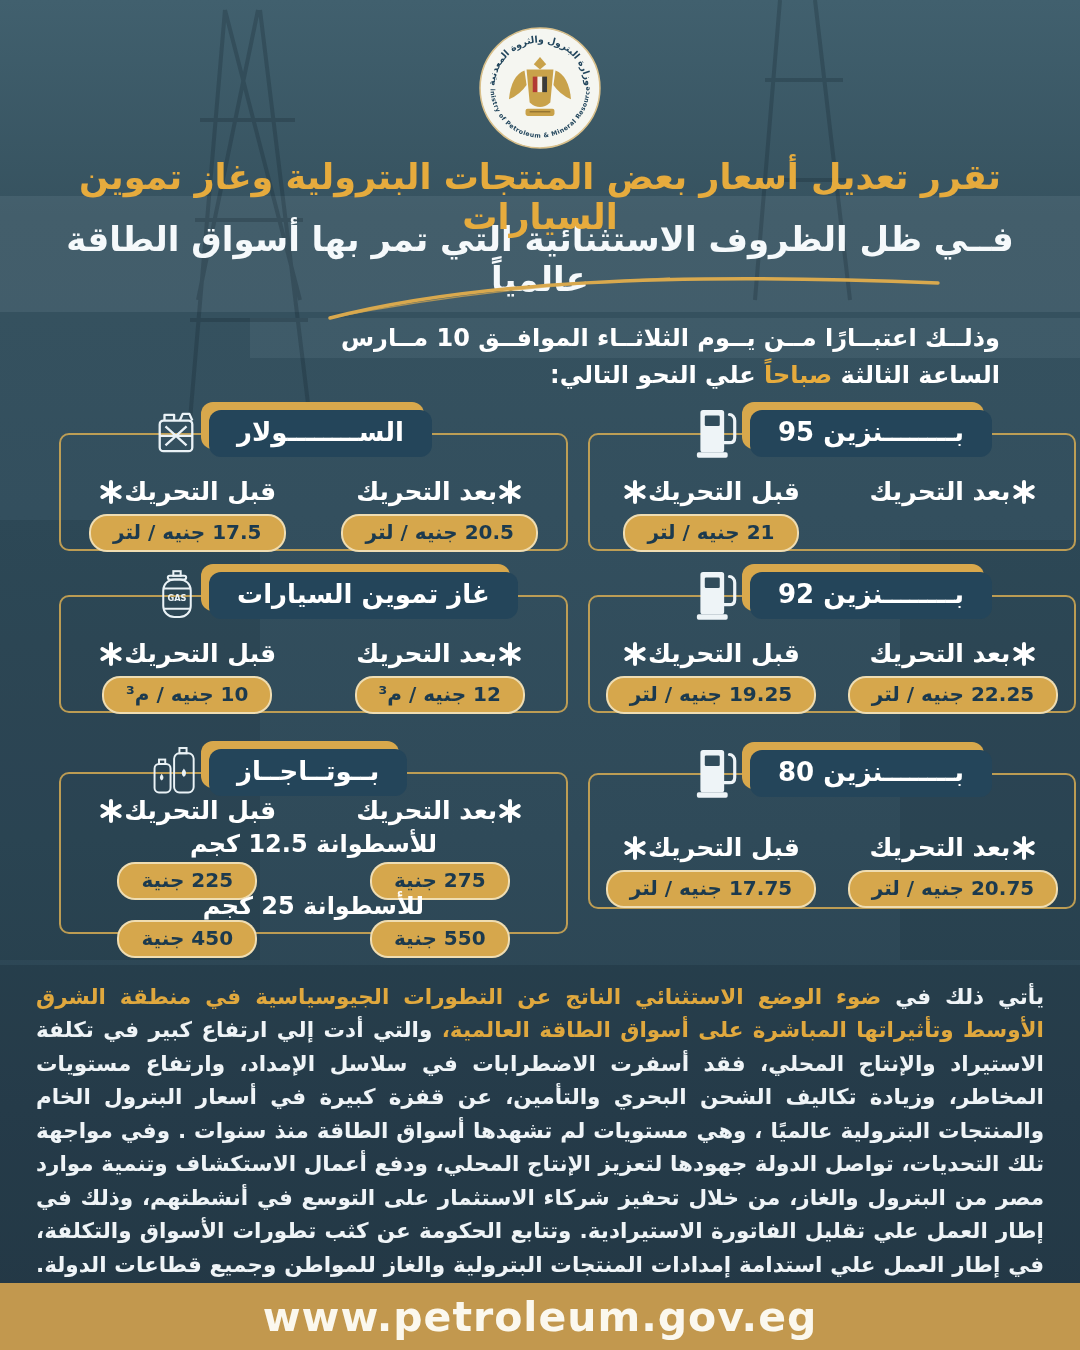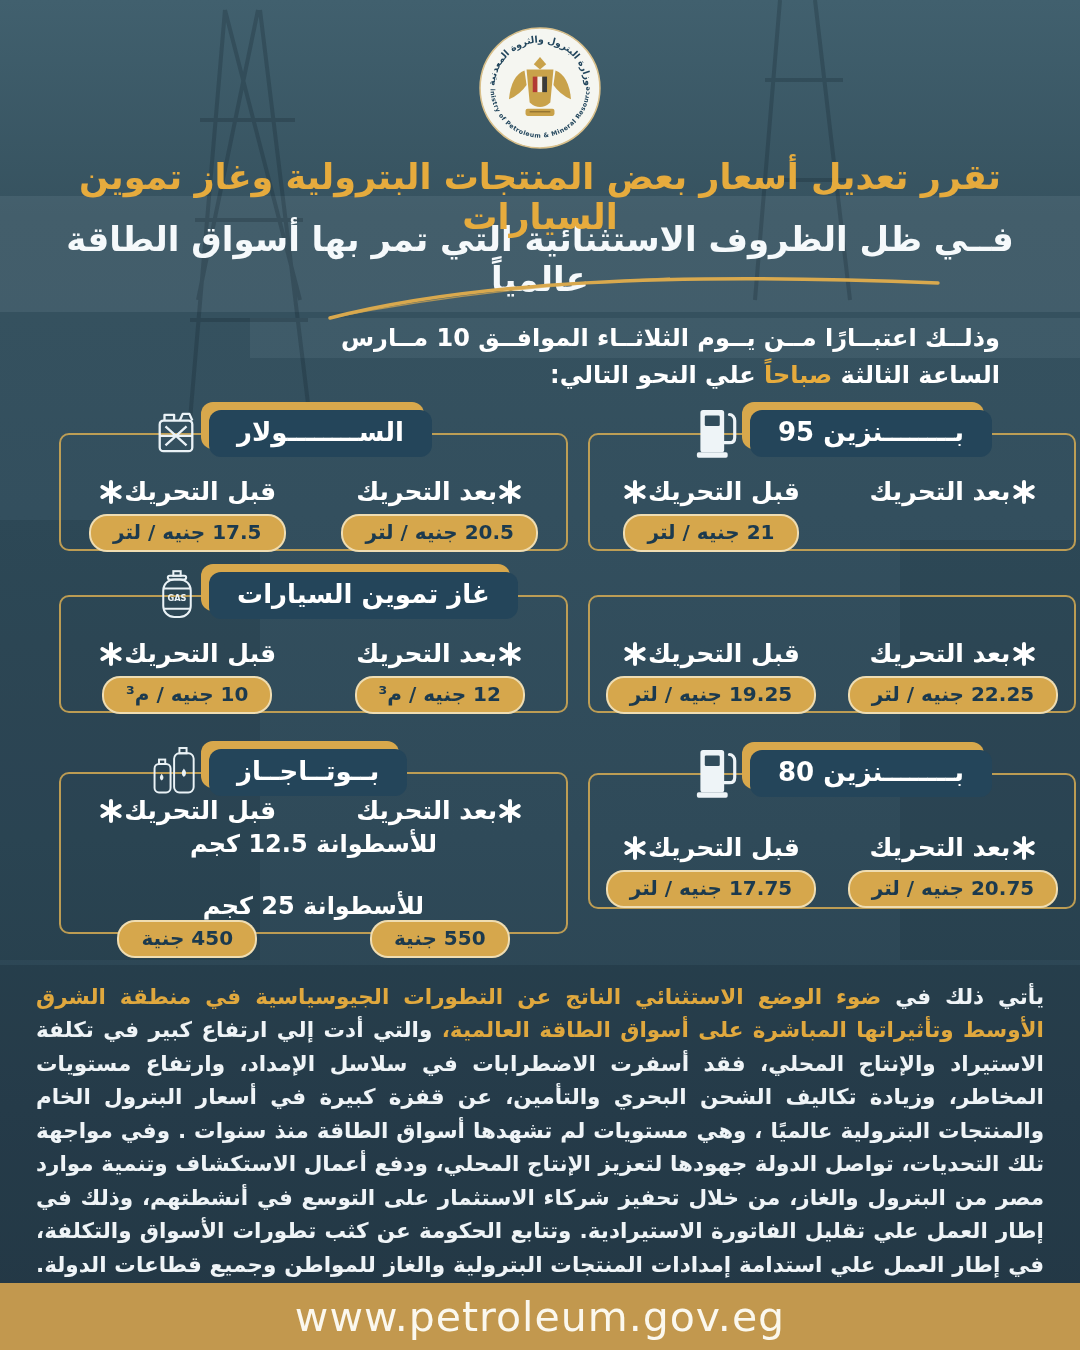--- a/index.html
+++ b/index.html
@@ -63,21 +63,21 @@
   .bt-col{width:50%;display:flex;justify-content:center;}
 
   
   .paragraph{left:36px;right:36px;top:958px;direction:rtl;text-align:justify;
     color:#eff4f7;font-size:21.5px;font-weight:bold;line-height:1.56;}
   .p-gold{color:#e0a83e;}
 
   
   .footer{left:0;right:0;bottom:0;height:67px;background:#c2984e;
     display:flex;align-items:center;justify-content:center;}
-  .footer-url{color:#fbf8ee;font-size:41px;font-weight:normal;letter-spacing:1px;}
+  .footer-url{color:#fbf8ee;font-size:41px;font-weight:bold;letter-spacing:1px;}
 </style>
 </head>
 <body>
 
 <div class="page">
 
   <div class="abs bg-deco">
     <div class="abs sky-band"></div>
     <div class="abs sky-band2"></div>
     <div class="abs dark-bottom"></div>
@@ -267,20 +267,36 @@
                 <rect x="11" y="1" width="4" height="24" rx="2" transform="rotate(-60 13 13)"></rect>
               </g>
             </svg>
         </div>
         <div class="pill">12 جنيه / م³</div>
       </div>
     </div>
   </div>
 
   <div class="abs card c-b92">
+    <div class="card-header">
+      <div class="icon-box">
+        <svg viewBox="0 0 50 58" width="44" height="52">
+          <g fill="#eef4f7">
+              <rect x="5" y="3" width="27" height="48" rx="3"></rect>
+              <rect x="1" y="51" width="35" height="6" rx="2"></rect>
+            </g>
+          <rect x="10" y="9" width="17" height="12" rx="1.5" fill="#314c5b"></rect>
+          <path d="M32 40 h6 c4 0 6 -2 6 -6 V15 c0 -4 -3 -7 -6 -7" stroke="#eef4f7" stroke-width="3.6" fill="none" stroke-linecap="round"></path>
+        </svg>
+      </div>
+      <div class="title-wrap">
+        <div class="title-gold-bg"></div>
+        <div class="title-navy">بــــــــنزين 92</div>
+      </div>
+    </div>
     <div class="card-body">
       <div class="price-col">
         <div class="lbl-row">
           <svg class="star" viewBox="0 0 26 26">
               <g fill="#fff">
                 <rect x="11" y="1" width="4" height="24" rx="2"></rect>
                 <rect x="11" y="1" width="4" height="24" rx="2" transform="rotate(60 13 13)"></rect>
                 <rect x="11" y="1" width="4" height="24" rx="2" transform="rotate(-60 13 13)"></rect>
               </g>
             </svg>
@@ -345,20 +361,28 @@
               <g fill="#fff">
                 <rect x="11" y="1" width="4" height="24" rx="2"></rect>
                 <rect x="11" y="1" width="4" height="24" rx="2" transform="rotate(60 13 13)"></rect>
                 <rect x="11" y="1" width="4" height="24" rx="2" transform="rotate(-60 13 13)"></rect>
               </g>
             </svg>
         </div>
       </div>
     </div>
     <div class="bt-size bt-size1">للأسطوانة 12.5 كجم</div>
+    <div class="bt-row bt-pills1">
+      <div class="bt-col">
+          <div class="pill">225 جنية</div>
+        </div>
+      <div class="bt-col">
+          <div class="pill">275 جنية</div>
+        </div>
+    </div>
     <div class="bt-size bt-size2">للأسطوانة 25 كجم</div>
     <div class="bt-row bt-pills2">
       <div class="bt-col">
           <div class="pill">450 جنية</div>
         </div>
       <div class="bt-col">
           <div class="pill">550 جنية</div>
         </div>
     </div>
   </div>

